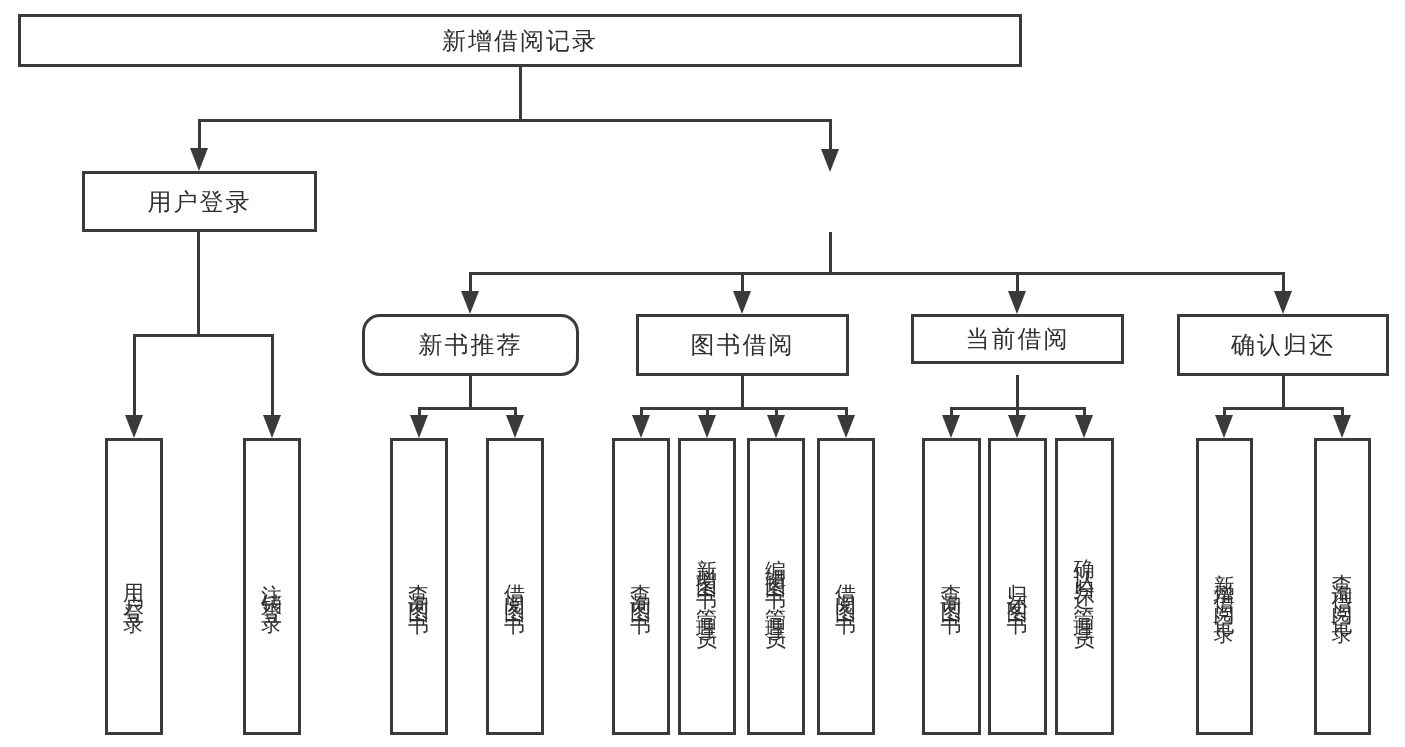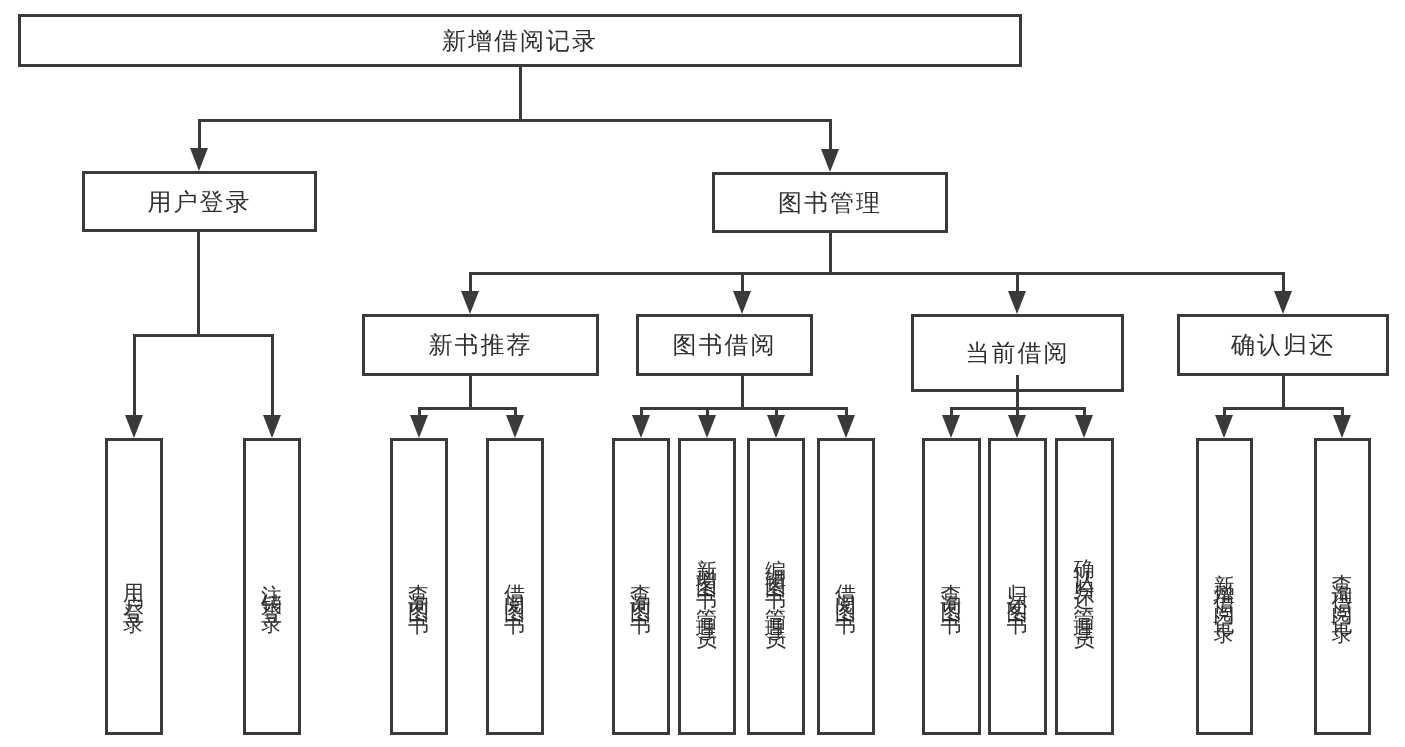--- a/index.html
+++ b/index.html
@@ -43,27 +43,26 @@
 </style>
 </head>
 <body>
 
 <div class="canvas">
 
   <div class="box" style="left:18px;top:14px;width:1004px;height:53px;">新增借阅记录</div>
 
   <div class="box" style="left:82px;top:171px;width:235px;height:61px;">用户登录</div>
 
-  <div class="box" style="left:712px;top:172px;width:236px;height:61px;">图书管理</div>
 
-  <div class="box" style="left:362px;top:314px;width:237px;height:62px;">新书推荐</div>
+  <div class="box" style="left:362px;top:314px;width:217px;height:62px;border-radius:18px;">新书推荐</div>
 
-  <div class="box" style="left:636px;top:314px;width:177px;height:62px;">图书借阅</div>
+  <div class="box" style="left:636px;top:314px;width:213px;height:62px;">图书借阅</div>
 
-  <div class="box" style="left:911px;top:314px;width:213px;height:78px;">当前借阅</div>
+  <div class="box" style="left:911px;top:314px;width:213px;height:50px;">当前借阅</div>
 
   <div class="box" style="left:1177px;top:314px;width:212px;height:62px;">确认归还</div>
 
   <div class="leaf" style="left:105px;width:58px;">
     <span class="vtext">用户登录</span>
   </div>
   <div class="leaf" style="left:243px;width:58px;">
     <span class="vtext">注销登录</span>
   </div>
 

